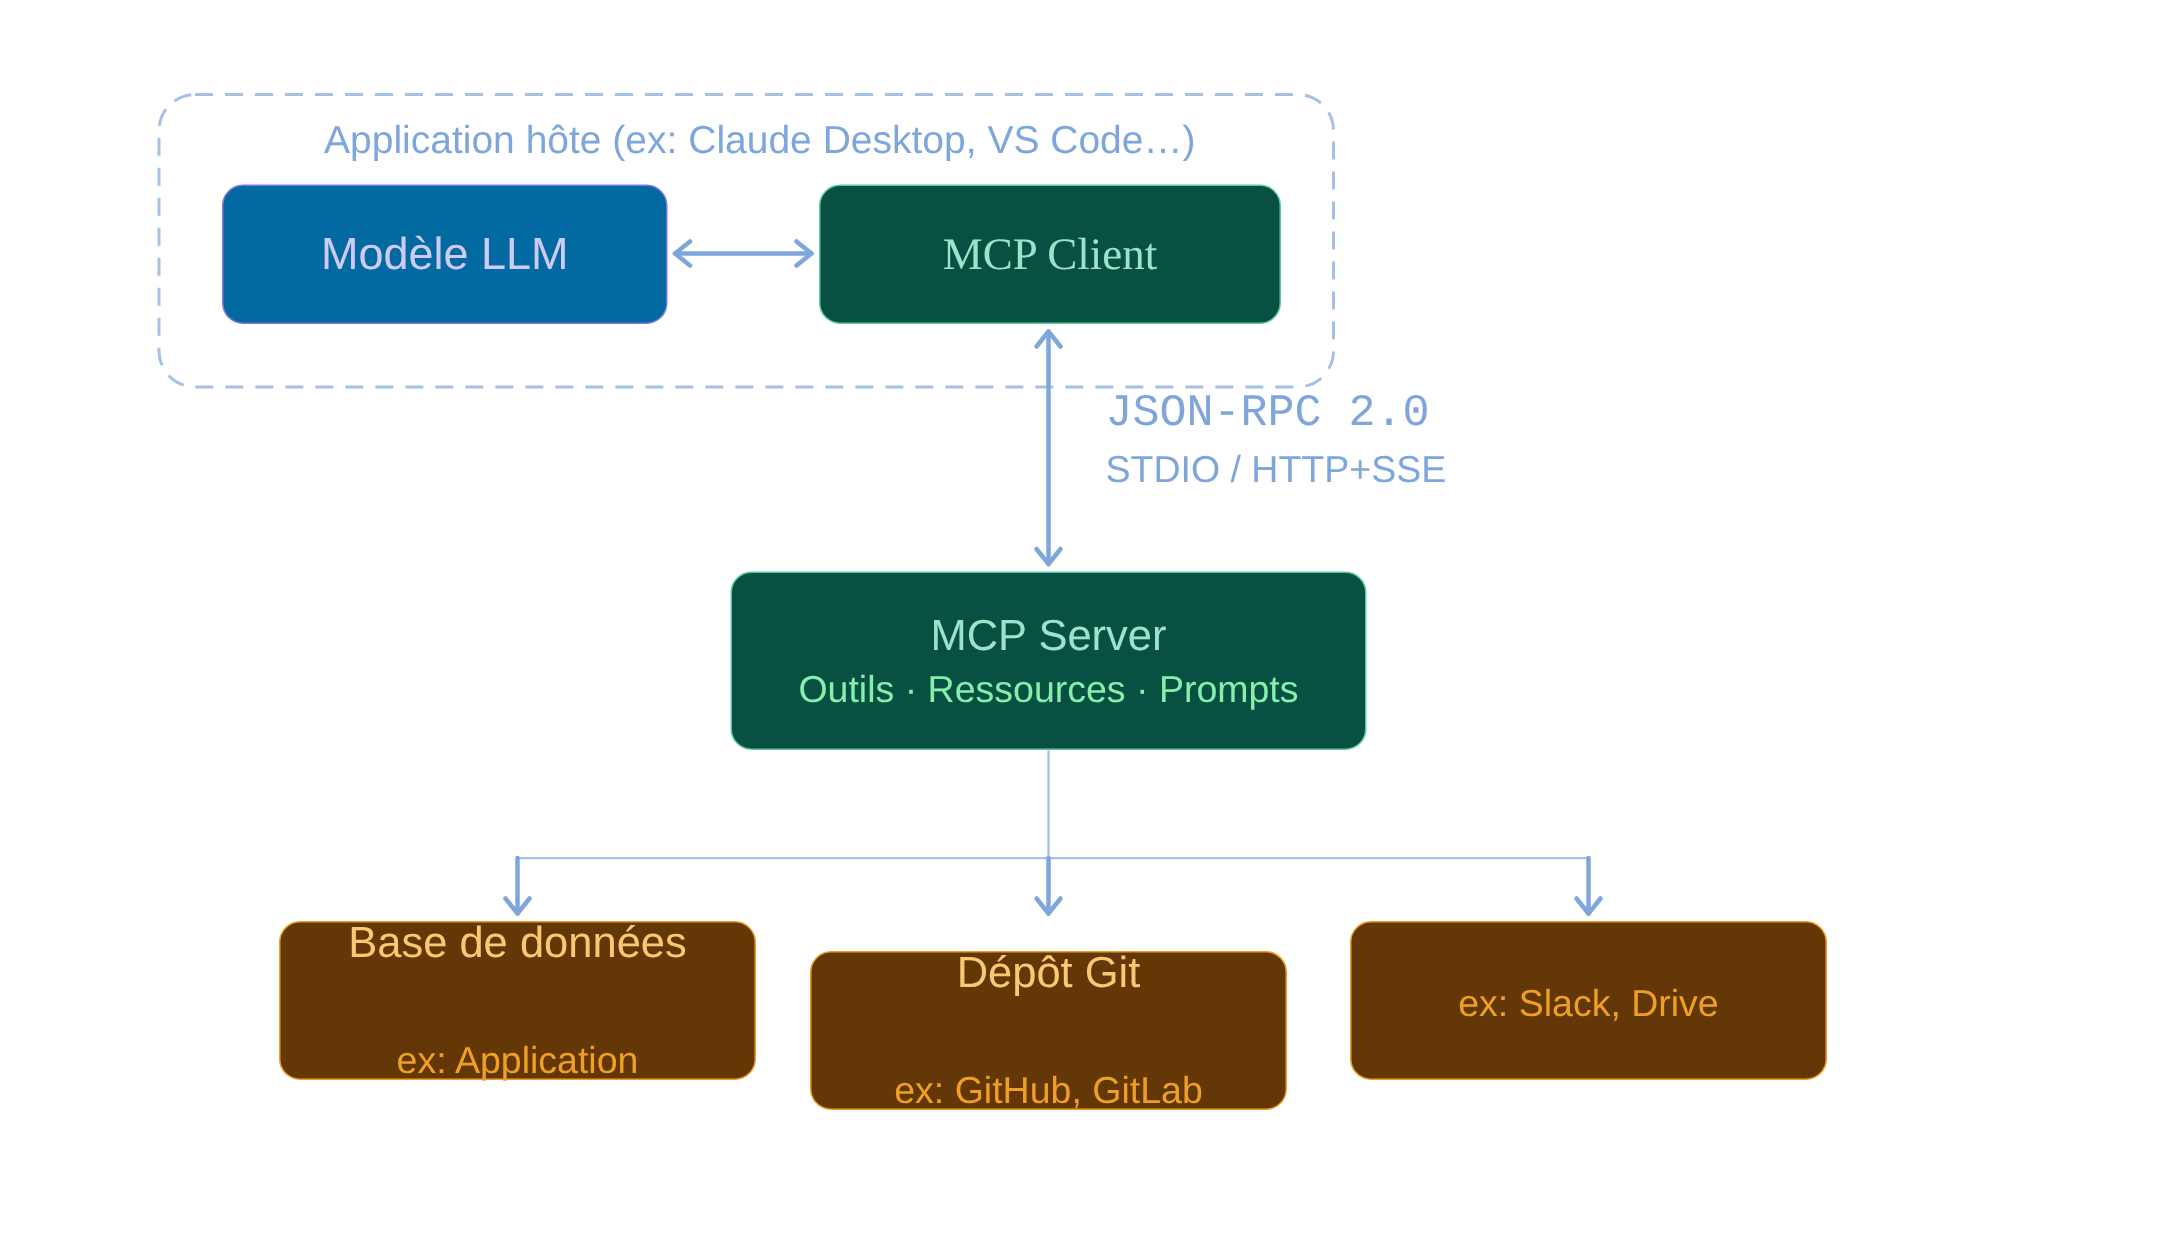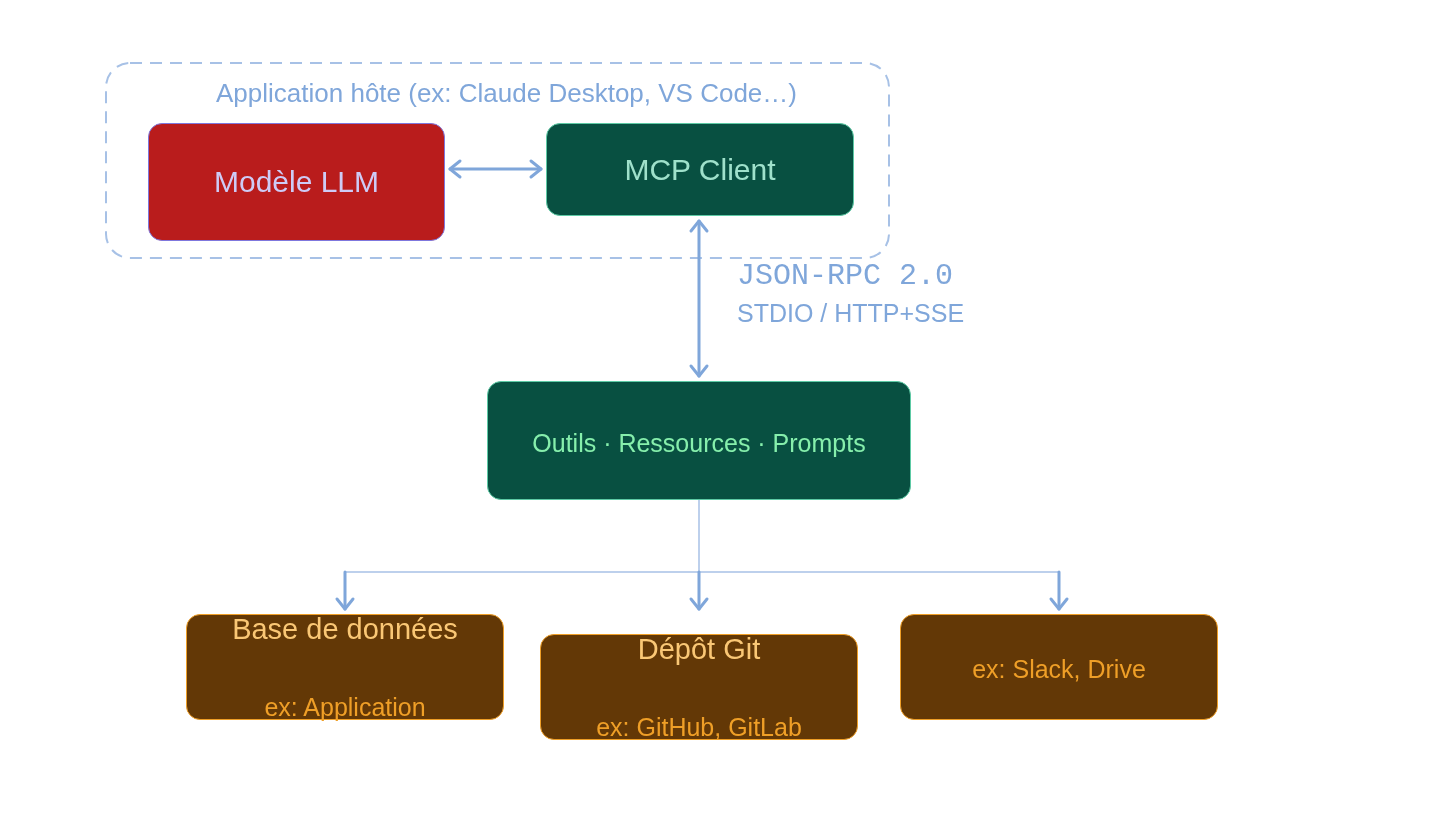--- a/index.html
+++ b/index.html
@@ -1,22 +1,22 @@
 <!DOCTYPE html>
 <html><head>
 <meta charset="utf-8">
 <style>
   html, body { margin: 0; padding: 0; background: #ffffff; }
   body { width: 1440px; height: 826px; position: relative; overflow: hidden;
          font-family: "Liberation Sans", sans-serif; }
   svg#diagram { position: absolute; left: 0; top: 0; }
   .node { position: absolute; box-sizing: border-box; border-radius: 14px;
           display: flex; flex-direction: column; align-items: center; justify-content: center; text-align: center; }
-  .llm { left: 148px; top: 123px; width: 297px; height: 118px; background: #b91c1c; border: 1.5px solid #7f77dd; color: #cecbf6; }
-  .client { left: 546px; top: 123px; width: 308px; height: 93px; background: #085041; border: 1.5px solid #5dcaa5; color: #9fe1cb; }
+  .llm { left: 148px; top: 123px; width: 297px; height: 93px; background: #0369a1; border: 1.5px solid #7f77dd; color: #cecbf6; }
+  .client { left: 546px; top: 123px; width: 308px; height: 93px; background: #085041; border: 1.5px solid #5dcaa5; color: #9fe1cb; font-family: Liberation Serif, serif; }
   .server { left: 487px; top: 381px; width: 424px; height: 119px; background: #085041; border: 1.5px solid #5dcaa5; color: #9fe1cb; }
   .res { top: 614px; height: 106px; background: #633806; border: 1.5px solid #ef9f27; color: #fac775; gap: 42px; }
   .res1 { left: 186px; width: 318px; }
   .res2 { left: 540px; width: 318px; margin-top: 20px; }
   .res3 { left: 900px; width: 318px; }
   .title { font-size: 30px; line-height: 36px; }
   .t2 { font-size: 29px; line-height: 34px; }
   .sub { font-size: 25px; line-height: 30px; margin-top: 4px; }
   .server .sub { color: #86efac; }
   .res .sub { color: #ef9f27; }
@@ -69,20 +69,21 @@
 </div>
 
 <div class="node client">
   <span class="title">MCP Client</span>
 </div>
 
 <div class="label proto-title">JSON-RPC 2.0</div>
 <div class="label proto-sub">STDIO / HTTP+SSE</div>
 
 <div class="node server">
+  <span class="t2">MCP Server</span>
   <span class="sub">Outils · Ressources · Prompts</span>
 </div>
 
 <div class="node res res1">
   <span class="t2">Base de données</span>
   <span class="sub">ex: Application</span>
 </div>
 
 <div class="node res res2">
   <span class="t2">Dépôt Git</span>

